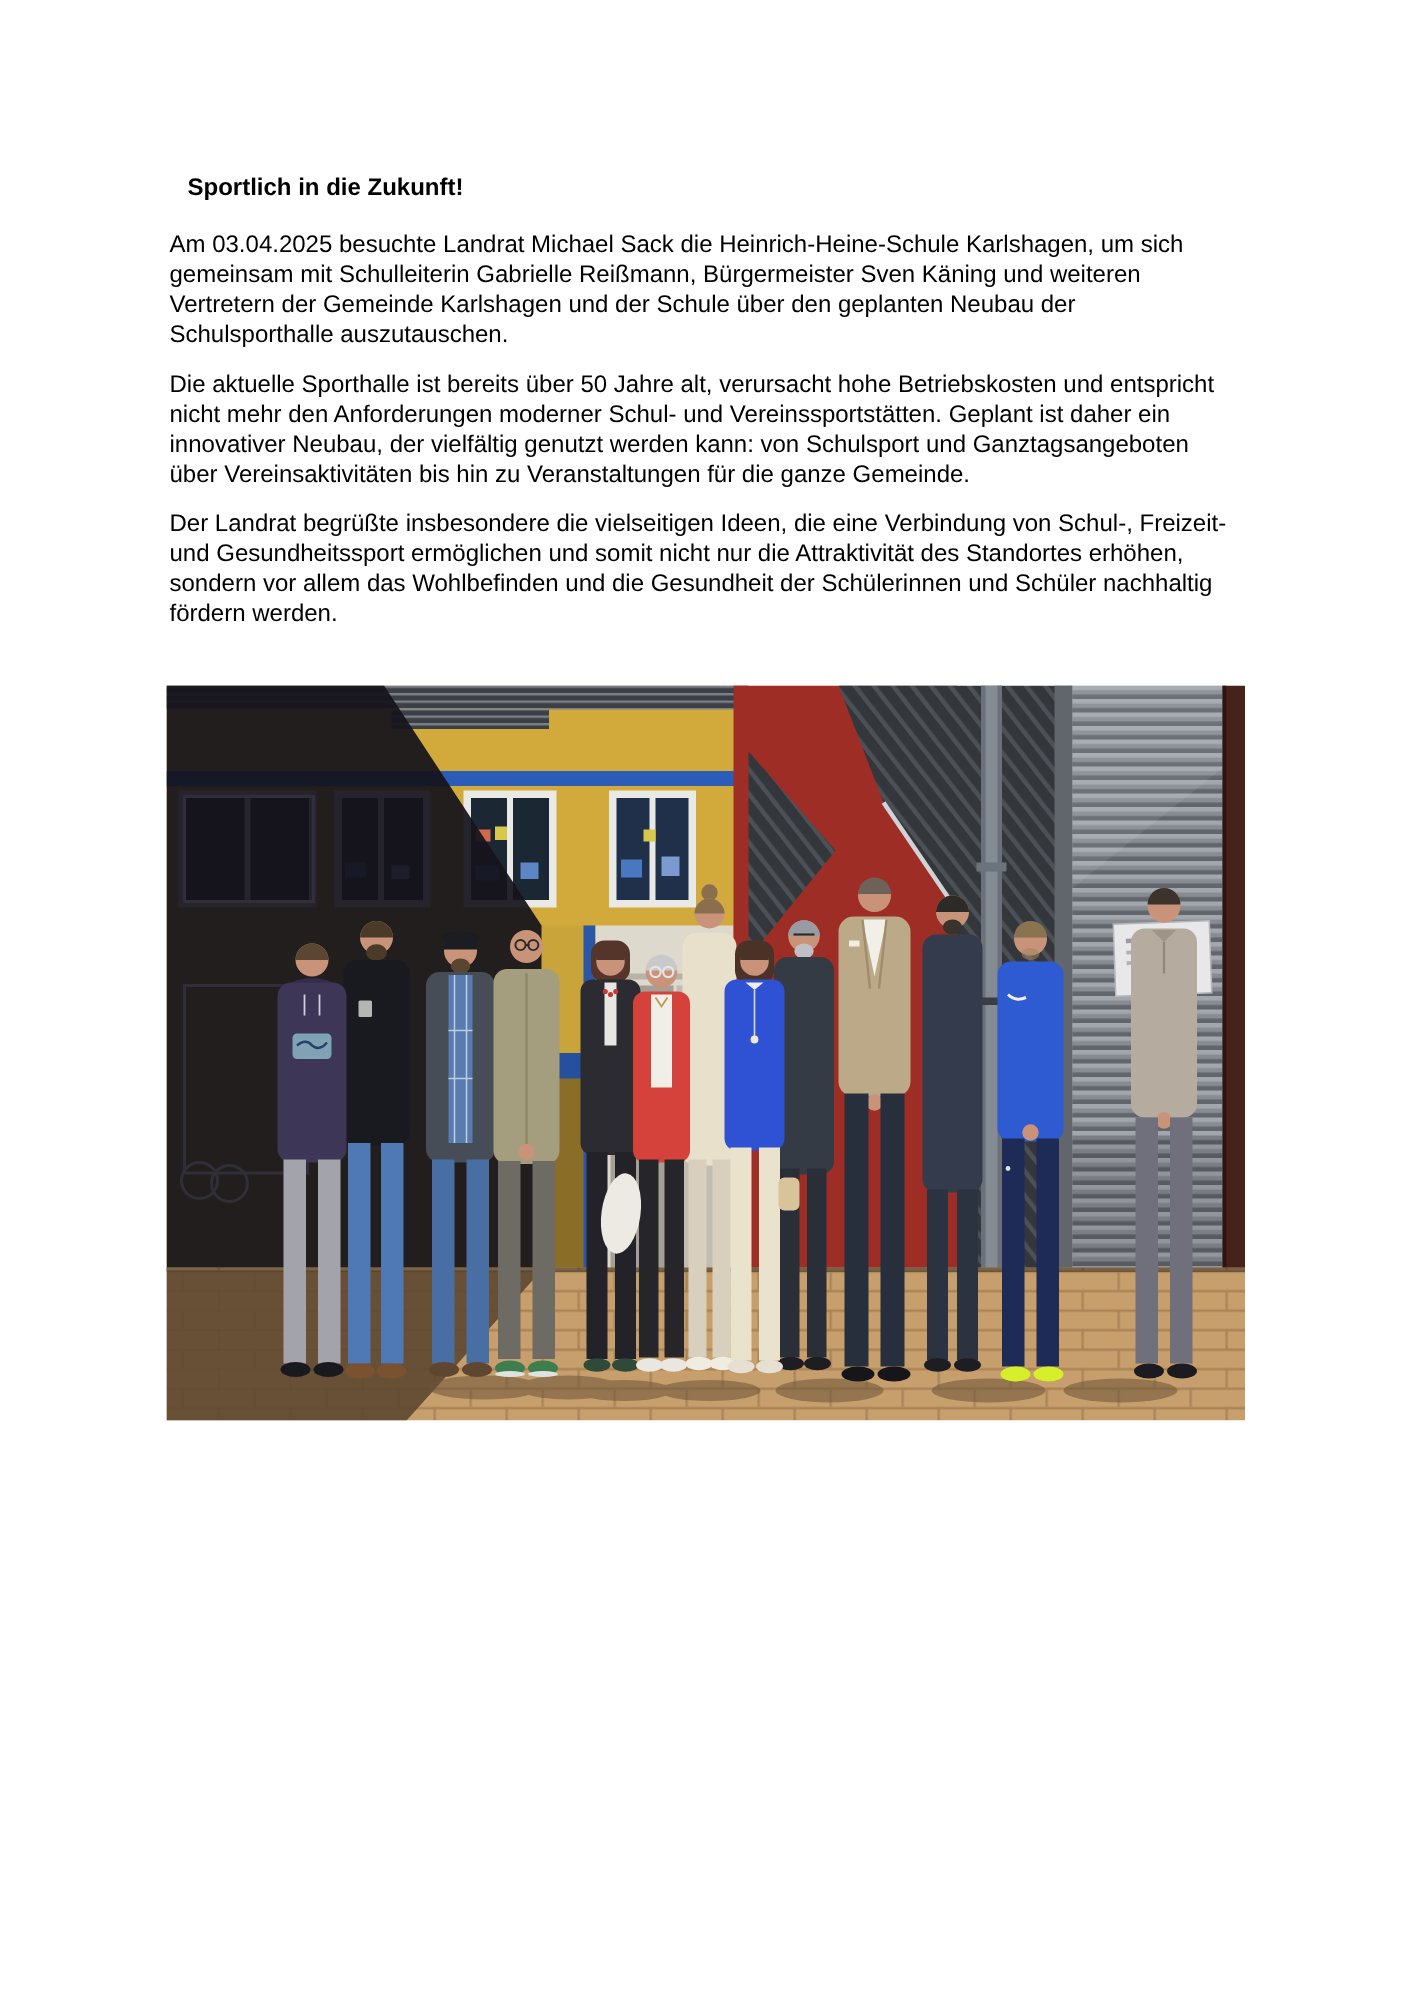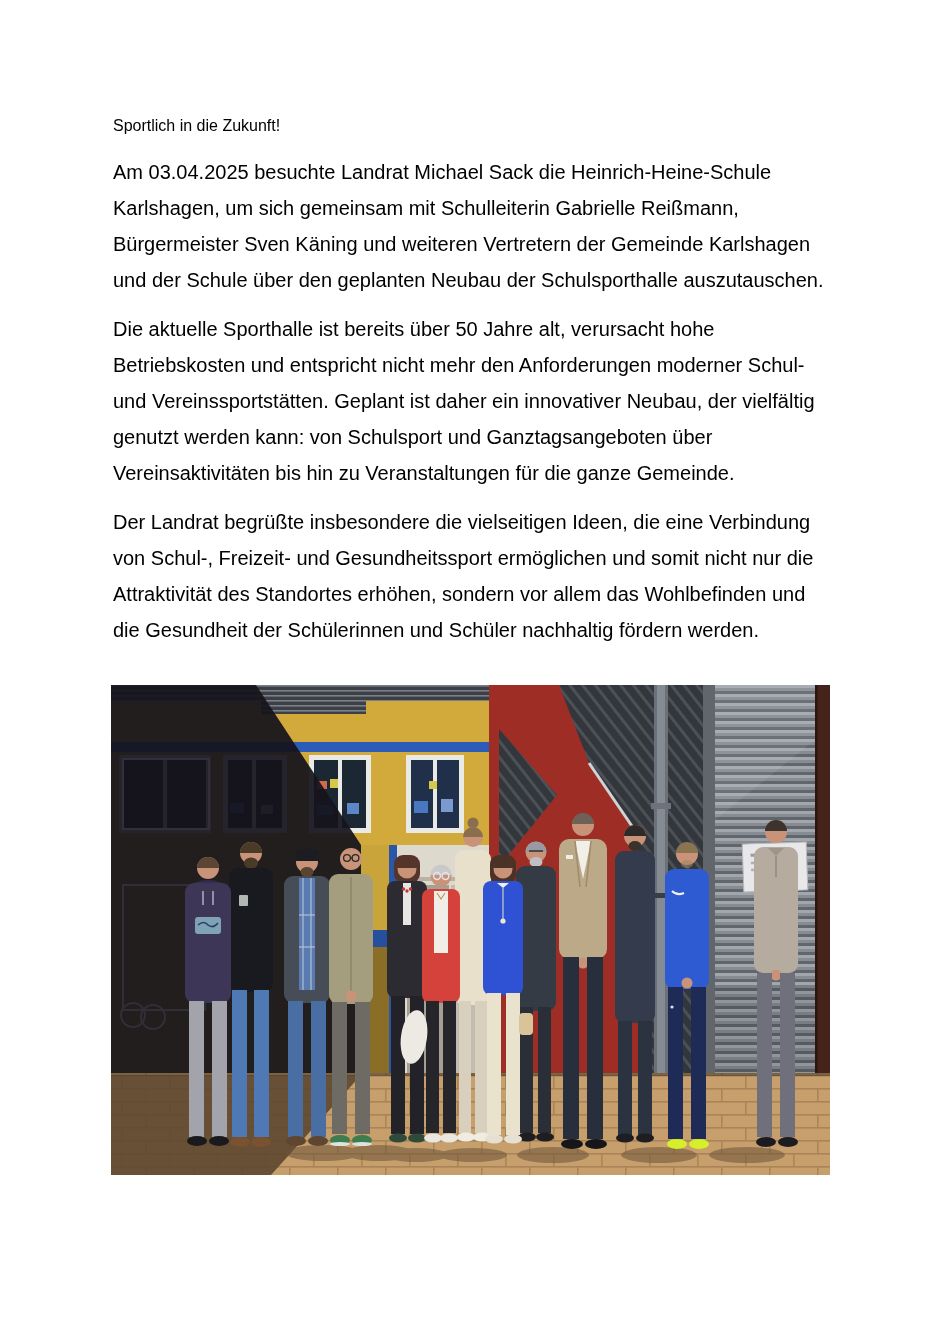--- a/index.html
+++ b/index.html
@@ -5,22 +5,22 @@
   html,body{margin:0;padding:0;background:#ffffff;}
   .page{
     position:relative;
     width:938px;height:1326px;
     background:#ffffff;
     font-family:"Liberation Sans", sans-serif;
     color:#000;
     overflow:hidden;
   }
   .content{padding:113px 110px 0 113px;}
-  h1.heading{font-size:16px;font-weight:normal;margin:0 0 15px 0;line-height:26px;}
-  p.para{font-size:20px;line-height:36px;margin:0 0 13px 0;max-width:715px;}
+  h1.heading{font-size:16px;font-weight:bold;margin:0 0 15px 12px;line-height:26px;}
+  p.para{font-size:16px;line-height:20px;margin:0 0 13px 0;max-width:715px;}
   figure.photo{margin:37px 0 0 -2px;padding:0;width:719px;height:490px;}
   figure.photo svg{display:block;width:719px;height:490px;}
 </style>
 </head>
 <body>
 
 <div class="page">
   <div class="content">
     <h1 class="heading">Sportlich in die Zukunft!</h1>
     <p class="para">Am 03.04.2025 besuchte Landrat Michael Sack die Heinrich-Heine-Schule Karlshagen, um sich gemeinsam mit Schulleiterin Gabrielle Reißmann, Bürgermeister Sven Käning und weiteren Vertretern der Gemeinde Karlshagen und der Schule über den geplanten Neubau der Schulsporthalle auszutauschen.</p>

